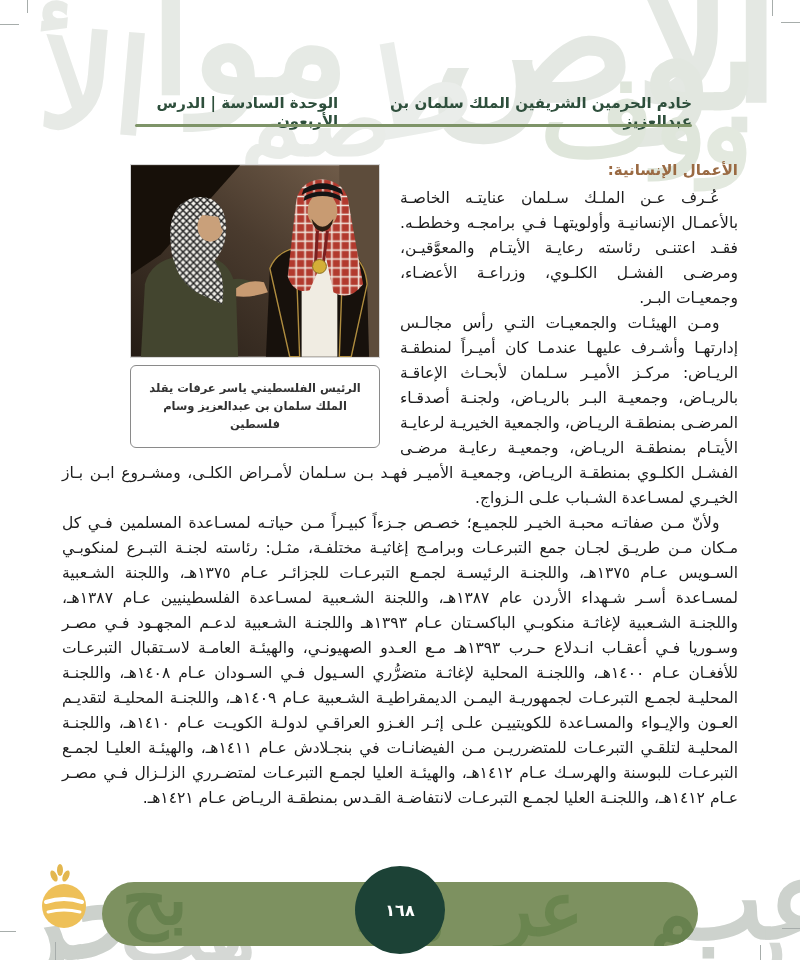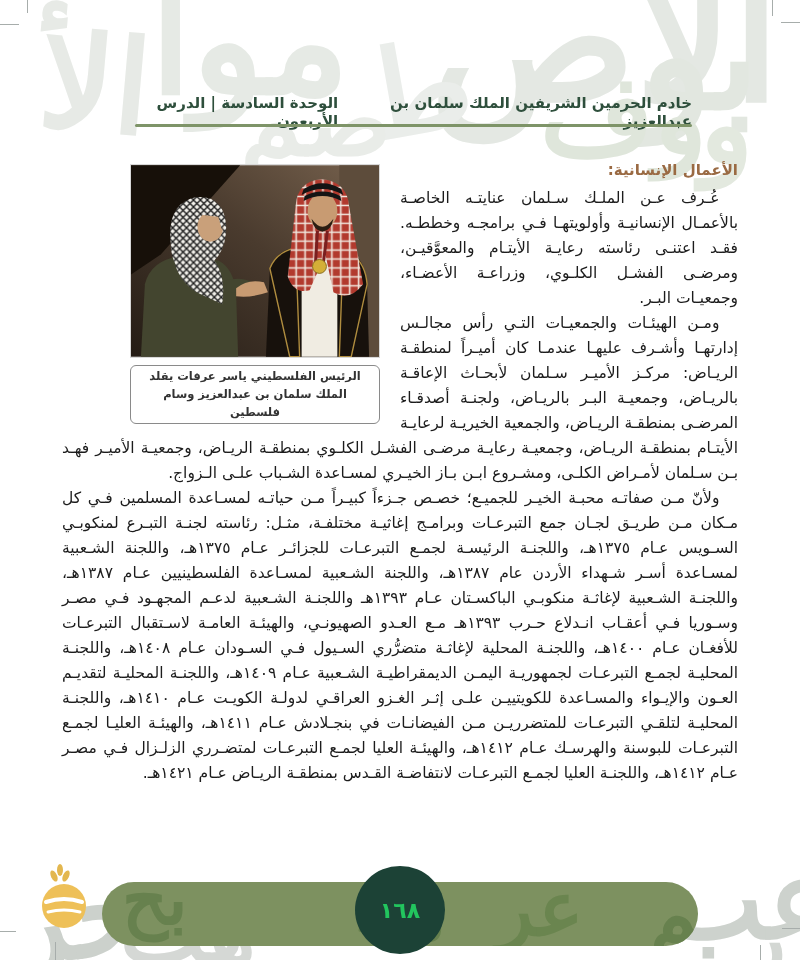--- a/index.html
+++ b/index.html
@@ -41,39 +41,39 @@
                background:#7e9468;border-radius:2px;}
 
   
   .content{position:absolute;z-index:3;top:158px;left:62px;width:676px;direction:rtl;
            text-align:justify;font-size:15.5px;line-height:25px;color:#1c1c1c;}
   .content p{margin:0;text-indent:1.2em;}
   .section-heading{font-weight:bold;color:#9a6a43;font-size:15px;margin:0 0 3px 0;}
 
   figure.photo-figure{float:left;width:250px;margin:6px 20px 8px 68px;padding:0;}
   .photo-frame{width:250px;height:194px;display:block;border:1px solid #d8d8d8;box-sizing:border-box;}
-  .caption-box{margin-top:7px;border:1px solid #8a8a8a;border-radius:6px;padding:2px 6px;
+  .caption-box{margin-top:7px;border:1px solid #8a8a8a;border-radius:6px;padding:14px 6px;
                text-align:center;font-size:11.5px;font-weight:bold;color:#333;line-height:1.55;
                background:#fff;}
 
   
   .footer-bar{position:absolute;z-index:2;left:102px;top:882px;width:596px;height:64px;
               background:#7d9160;border-radius:32px;overflow:hidden;}
   .bar-glyph{position:absolute;font-family:"DejaVu Serif",serif;font-weight:bold;line-height:1;
              pointer-events:none;}
   .bg1{left:20px;top:-18px;font-size:71px;color:#67814e;}
   .bg2{left:140px;top:-8px;font-size:75px;color:#6a854f;margin-top:44px;}
   .bg3{left:255px;top:-15px;font-size:80px;color:#67814e;transform:rotate(6deg);}
   .bg4{left:395px;top:-10px;font-size:75px;color:#6a854f;}
   .bg5{left:470px;top:-16px;font-size:85px;color:#d9e0c6;}
   .bg6{left:545px;top:-8px;font-size:78px;color:#67814e;transform:rotate(-5deg);}
 
   .page-oval{position:absolute;z-index:4;left:355px;top:866px;width:90px;height:88px;
              background:#1c4236;border-radius:50%;display:flex;align-items:center;justify-content:center;}
-  .page-num{color:#22c55e;font-weight:bold;font-size:22px;letter-spacing:2px;direction:rtl;}
+  .page-num{color:#ffffff;font-weight:bold;font-size:16px;letter-spacing:2px;direction:rtl;}
 
   .gold-ornament{position:absolute;z-index:2;left:30px;top:858px;}
 </style>
 </head>
 <body>
 
 <div class="page">
 
   <span class="decor d-t1">الأص</span>
   <span class="decor d-t2">موا</span>

